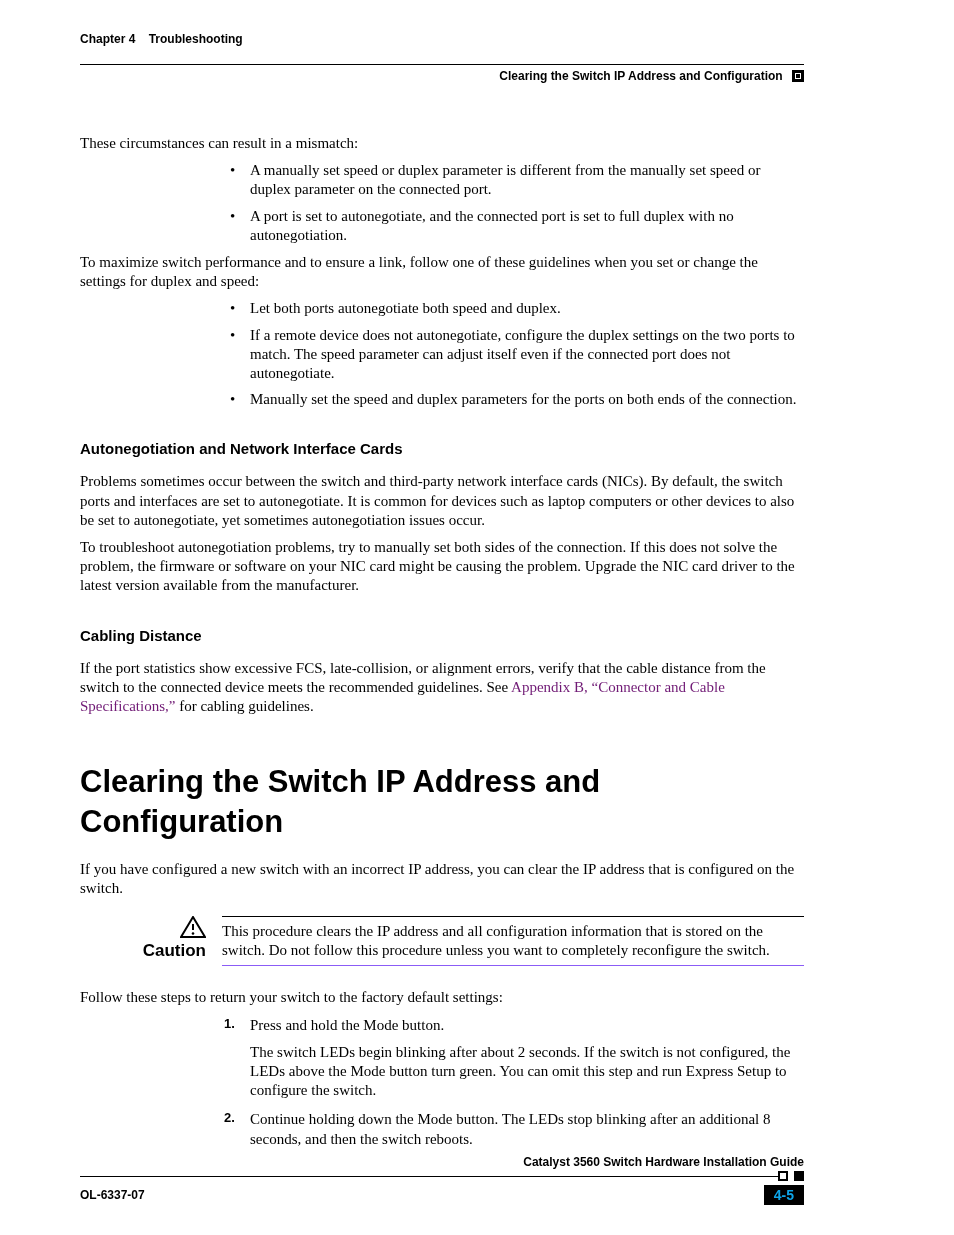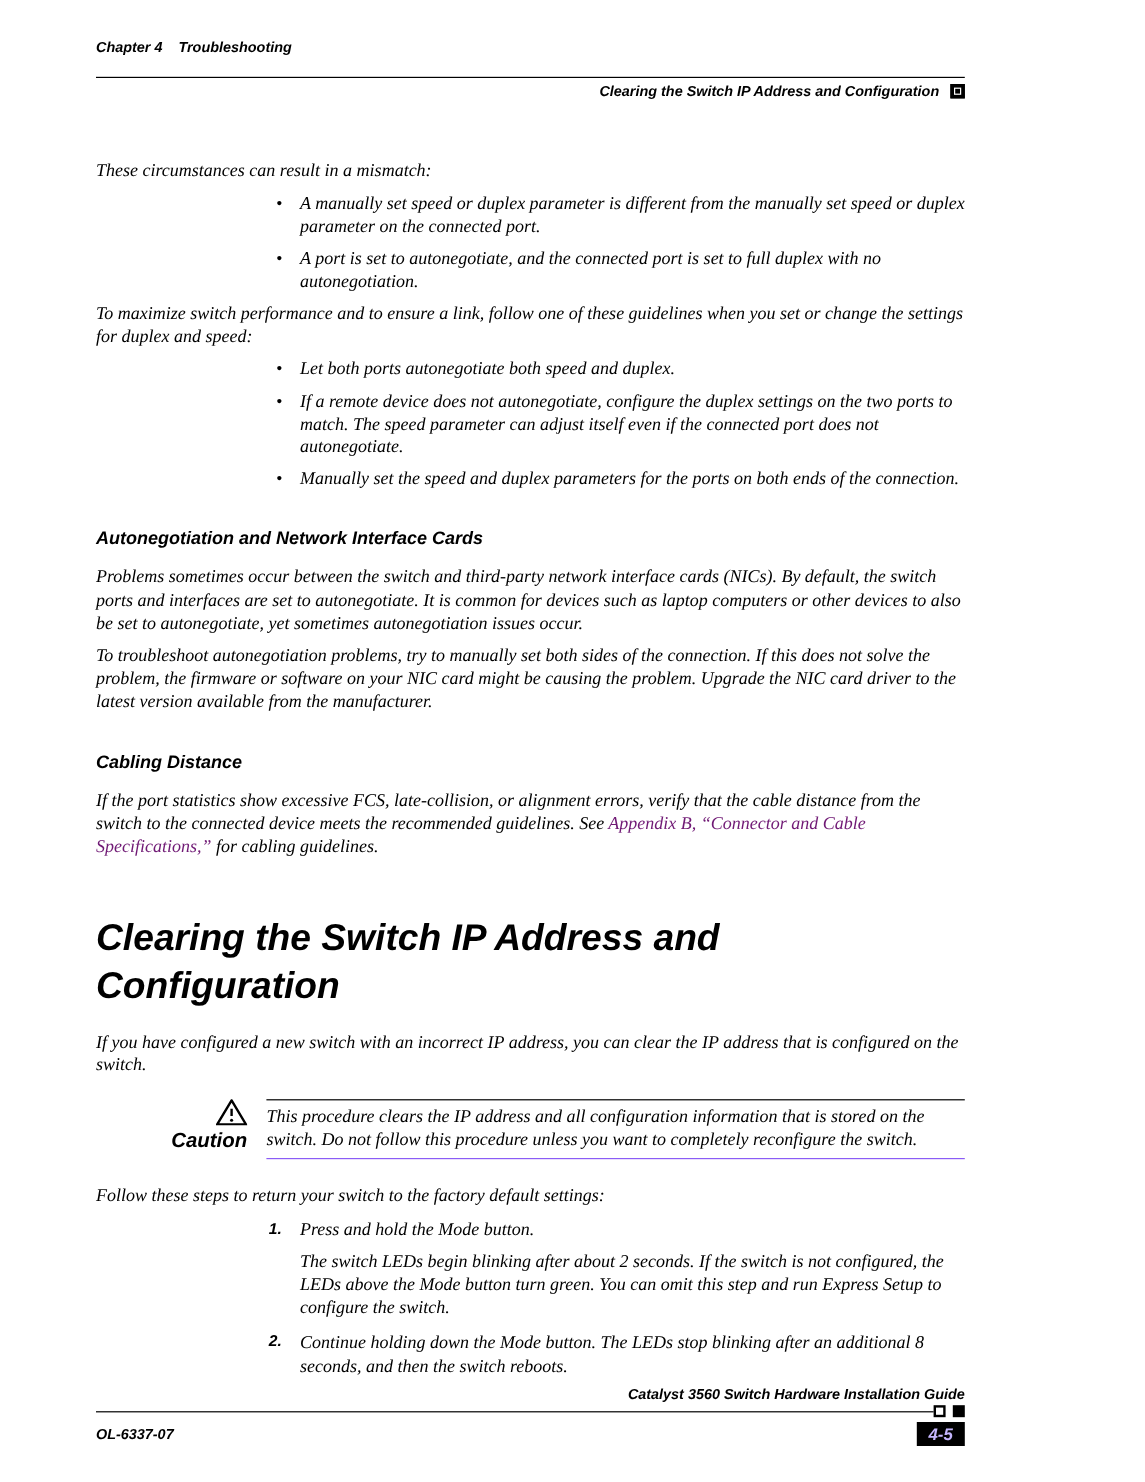--- a/index.html
+++ b/index.html
@@ -10,21 +10,20 @@
     font-family: "Times New Roman", Times, serif;
     color: #000;
     width: 954px;
   }
   .page {
     width: 834px;
     height: 1235px;
     position: relative;
     box-sizing: border-box;
     padding: 0;
-    font-style: italic;
   }
   .header {
     position: absolute;
     top: 32px;
     left: 80px;
     right: 30px;
   }
   .header-rule {
     border-top: 1px solid #000;
     margin-top: 18px;
@@ -178,21 +177,21 @@
     font-weight: bold;
     margin-bottom: 2px;
   }
   .footer-bottom {
     display: flex;
     justify-content: space-between;
     align-items: center;
   }
   .page-badge {
     background: #000;
-    color: #c4b5fd;
+    color: #0ea5e9;
     font-weight: bold;
     padding: 2px 10px;
     font-size: 14px;
   }
   .footer-sq{
     display:inline-block;width:10px;height:10px;background:#000;margin-left:6px;vertical-align:middle;
   }
   .footer-sq-outline{
     display:inline-block;width:10px;height:10px;box-sizing:border-box;border:2px solid #000;margin-left:0;vertical-align:middle;
   }

